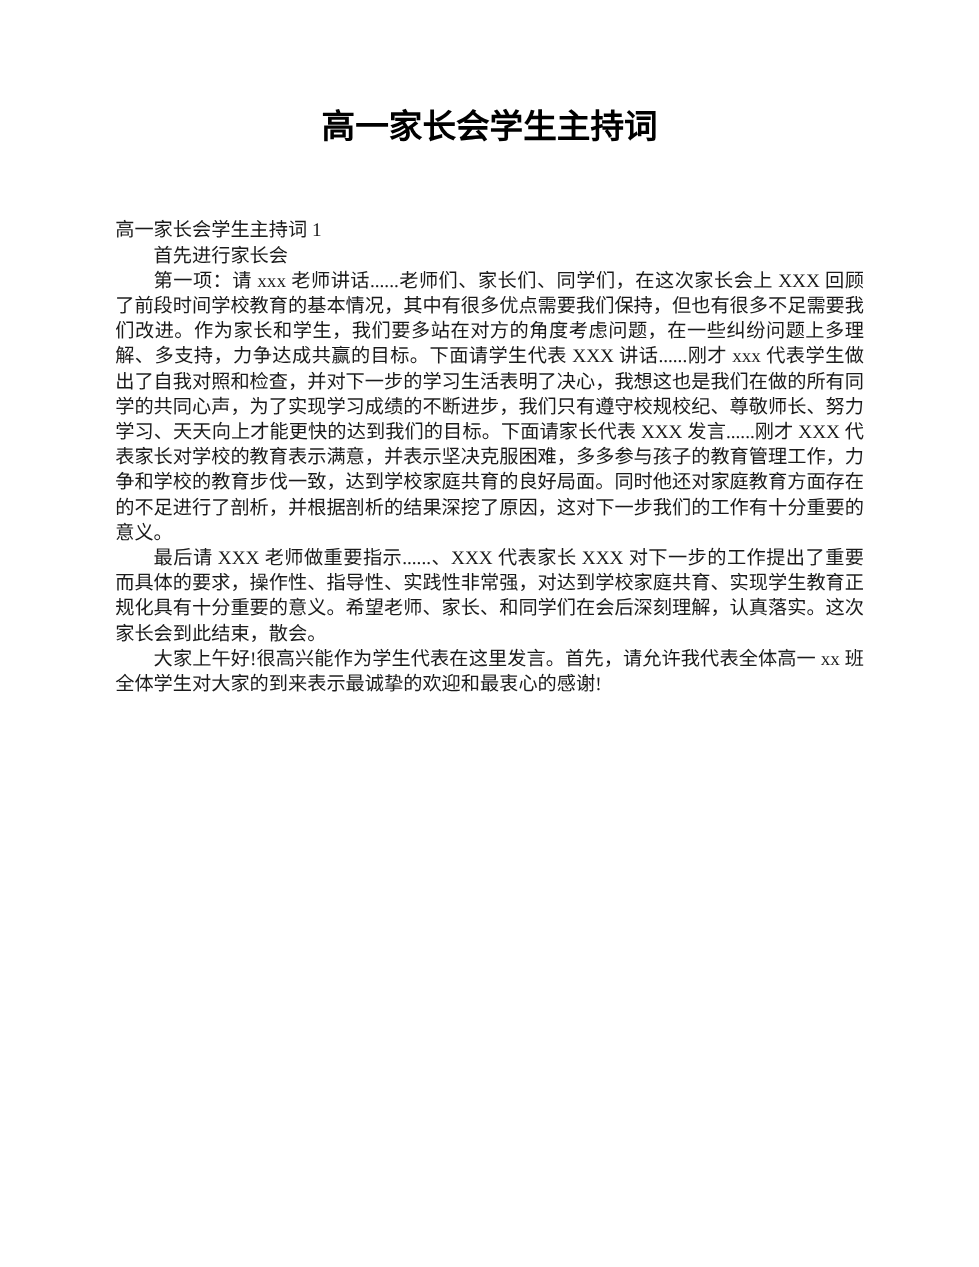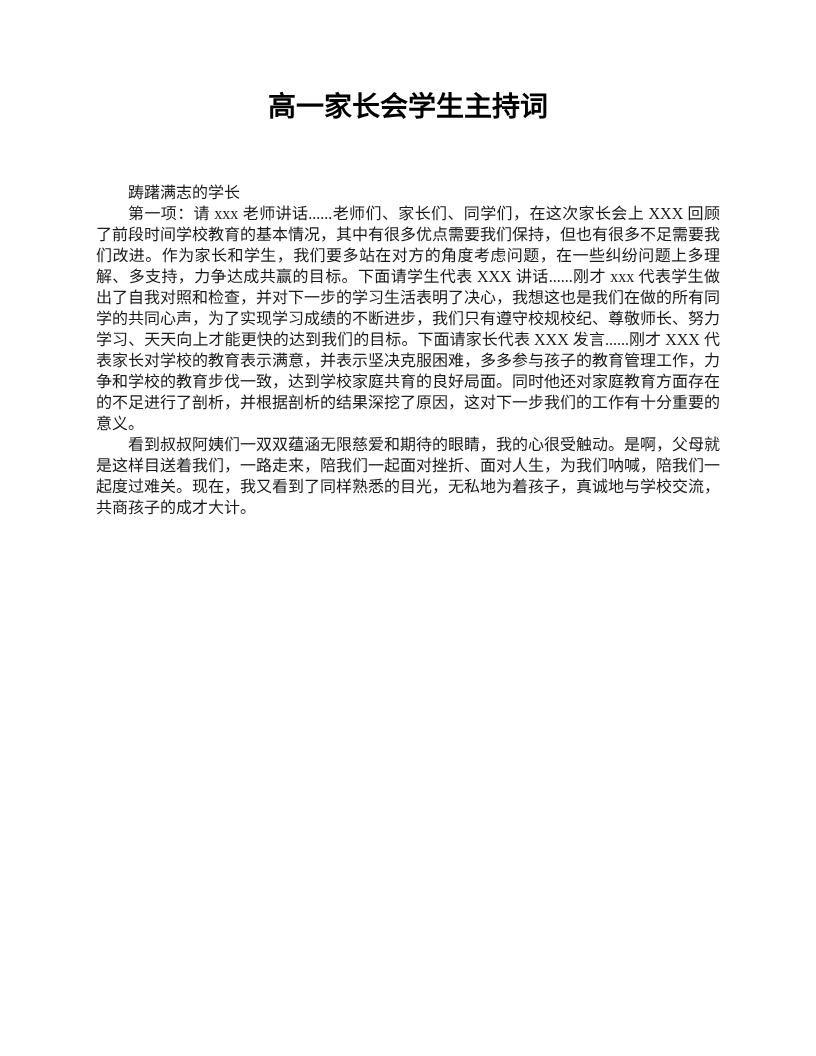--- a/index.html
+++ b/index.html
@@ -40,17 +40,19 @@
     text-indent: 2em;
   }
 </style>
 </head>
 <body>
 
 <div class="page">
   <h1 class="doc-title">高一家长会学生主持词</h1>
 
   <div class="doc-body">
-    <p class="para indent">踌躇满志的学长</p>
+    <p class="para">高一家长会学生主持词 1</p>
+    <p class="para indent">首先进行家长会</p>
     <p class="para indent">第一项：请 xxx 老师讲话......老师们、家长们、同学们，在这次家长会上 XXX 回顾了前段时间学校教育的基本情况，其中有很多优点需要我们保持，但也有很多不足需要我们改进。作为家长和学生，我们要多站在对方的角度考虑问题，在一些纠纷问题上多理解、多支持，力争达成共赢的目标。下面请学生代表 XXX 讲话......刚才 xxx 代表学生做出了自我对照和检查，并对下一步的学习生活表明了决心，我想这也是我们在做的所有同学的共同心声，为了实现学习成绩的不断进步，我们只有遵守校规校纪、尊敬师长、努力学习、天天向上才能更快的达到我们的目标。下面请家长代表 XXX 发言......刚才 XXX 代表家长对学校的教育表示满意，并表示坚决克服困难，多多参与孩子的教育管理工作，力争和学校的教育步伐一致，达到学校家庭共育的良好局面。同时他还对家庭教育方面存在的不足进行了剖析，并根据剖析的结果深挖了原因，这对下一步我们的工作有十分重要的意义。</p>
-    <p class="para indent">看到叔叔阿姨们一双双蕴涵无限慈爱和期待的眼睛，我的心很受触动。是啊，父母就是这样目送着我们，一路走来，陪我们一起面对挫折、面对人生，为我们呐喊，陪我们一起度过难关。现在，我又看到了同样熟悉的目光，无私地为着孩子，真诚地与学校交流，共商孩子的成才大计。</p>
+    <p class="para indent">最后请 XXX 老师做重要指示......、XXX 代表家长 XXX 对下一步的工作提出了重要而具体的要求，操作性、指导性、实践性非常强，对达到学校家庭共育、实现学生教育正规化具有十分重要的意义。希望老师、家长、和同学们在会后深刻理解，认真落实。这次家长会到此结束，散会。</p>
+    <p class="para indent">大家上午好!很高兴能作为学生代表在这里发言。首先，请允许我代表全体高一 xx 班全体学生对大家的到来表示最诚挚的欢迎和最衷心的感谢!</p>
   </div>
 </div>
 
 </body></html>

